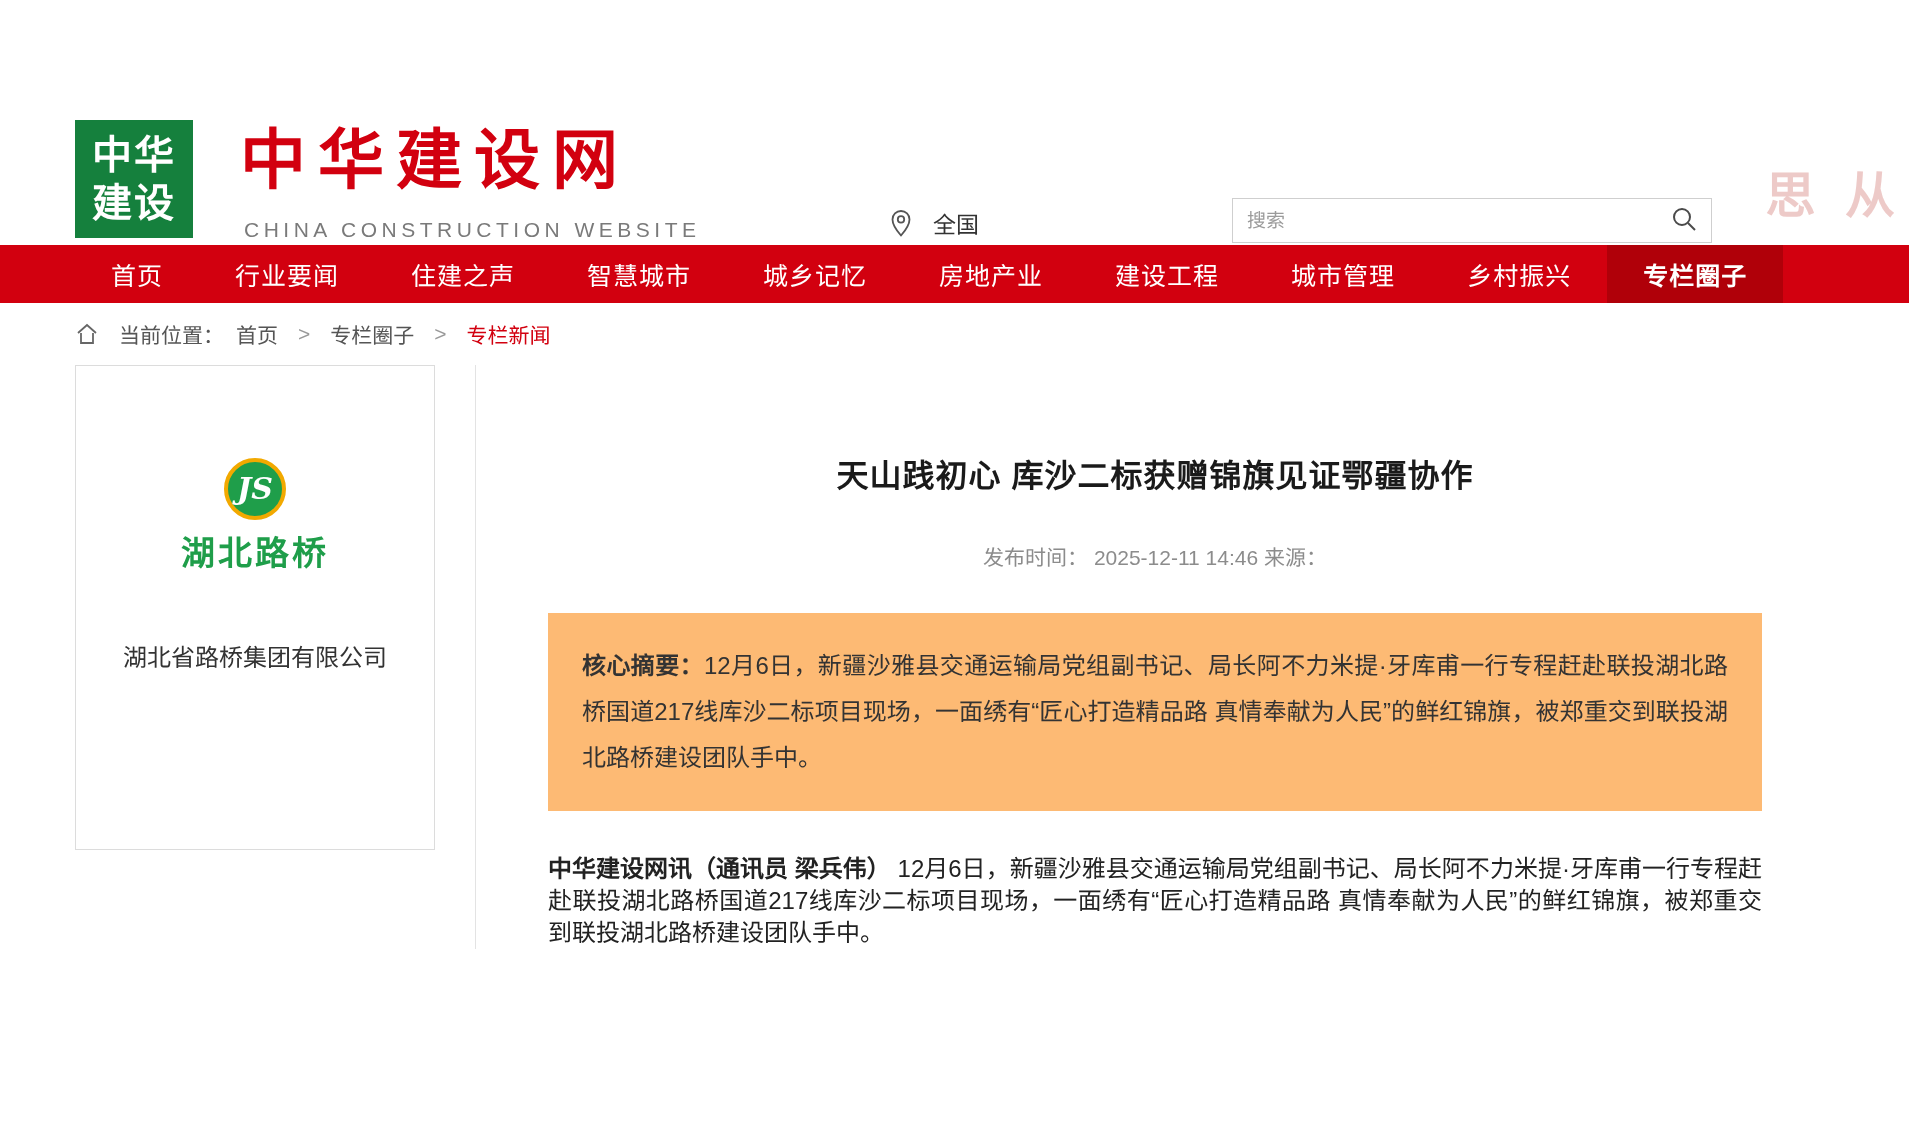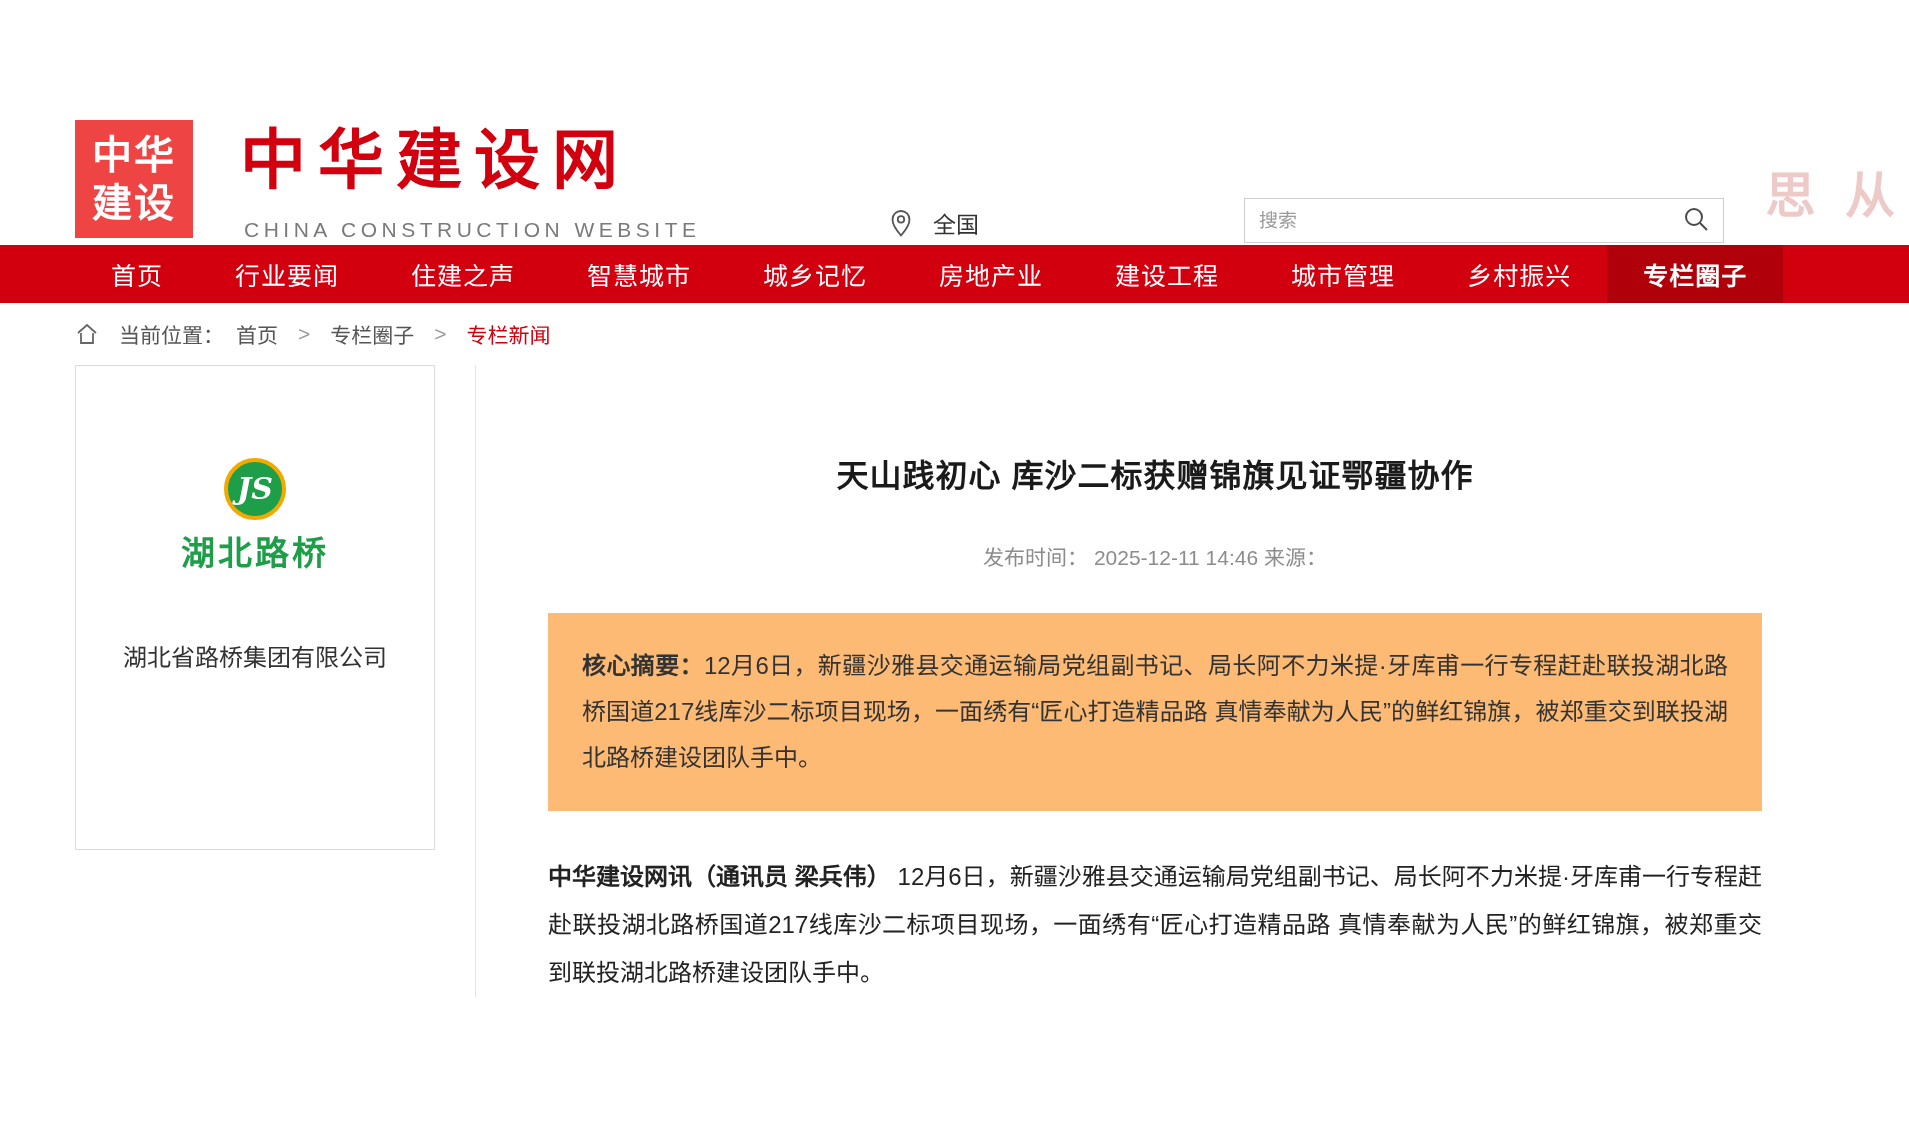--- a/index.html
+++ b/index.html
@@ -26,21 +26,21 @@
   .header-inner {
     position: relative;
     height: 100%;
   }
   .logo-mark {
     position: absolute;
     left: 75px;
     top: 120px;
     width: 118px;
     height: 118px;
-    background: #ef4444;
+    background: #15803d;
     color: #ffffff;
     display: flex;
     align-items: center;
     justify-content: center;
     box-sizing: border-box;
     padding: 16px;
   }
   .logo-mark .lm-text {
     font-family: "DejaVu Serif", "Liberation Serif", serif;
     font-weight: bold;
@@ -86,21 +86,20 @@
     position: absolute;
     left: 1232px;
     top: 198px;
     width: 480px;
     height: 45px;
     border: 1px solid #cfcfcf;
     background: #fff;
     box-sizing: border-box;
     display: flex;
     align-items: center;
-    margin-left: 12px;
   }
   .search-input {
     border: none;
     outline: none;
     flex: 1;
     height: 100%;
     padding: 0 14px;
     font-size: 19px;
     color: #333;
     font-family: "Liberation Sans", sans-serif;
@@ -265,21 +264,21 @@
     padding: 30px 34px;
     font-size: 24px;
     line-height: 46px;
     color: #333;
     text-align: justify;
   }
   .summary-label { font-weight: bold; }
   .article-body {
     margin-top: 42px;
     font-size: 24px;
-    line-height: 48px;
+    line-height: 32px;
     color: #222;
     text-align: justify;
   }
   .body-lead { font-weight: bold; }
 </style>
 </head>
 <body>
 
 <div class="header">
   <div class="header-inner">

